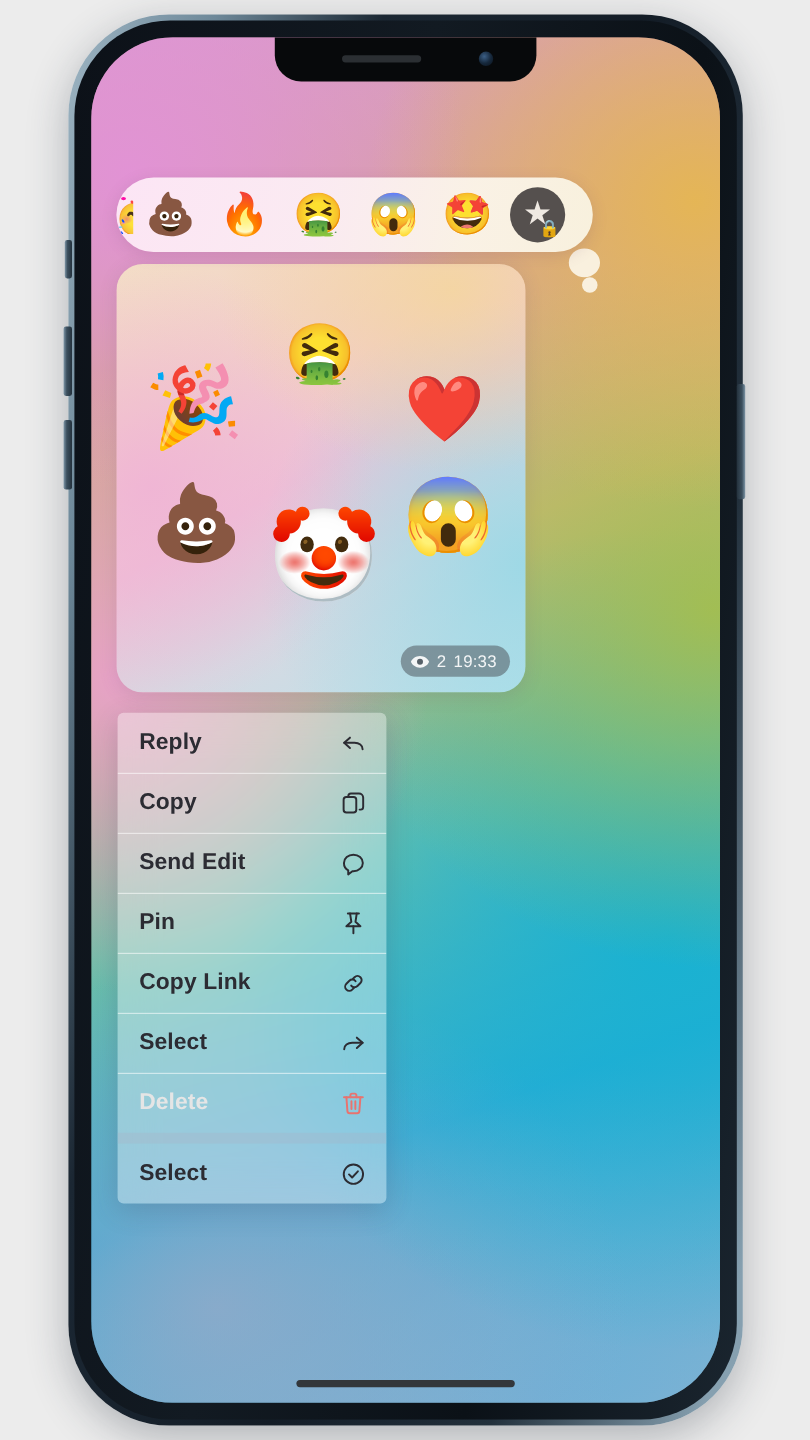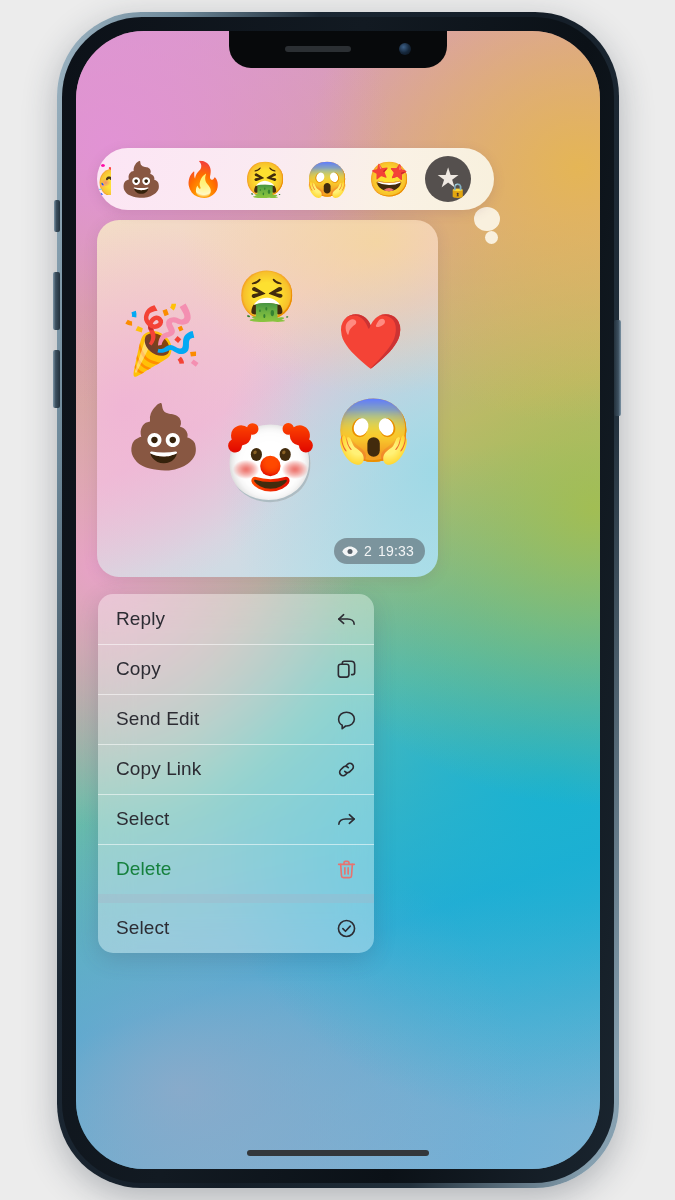--- a/index.html
+++ b/index.html
@@ -220,27 +220,28 @@
     font-size: 14px;
     letter-spacing: 0.2px;
   }
   .eye-icon { display: block; }
 
   
   .context-menu {
     position: absolute;
     left: 22px;
     top: 563px;
-    width: 276px;
-    border-radius: 15px;
+    width: 224px;
+    border-radius: 5px;
     overflow: hidden;
     background: rgba(255,255,255,0.36);
     backdrop-filter: blur(16px);
     box-shadow: 0 6px 22px rgba(70,60,90,0.20);
     z-index: 30;
+    font-weight: bold;
   }
   .menu-group { background: transparent; }
   .menu-gap {
     height: 9px;
     background: rgba(170,175,195,0.30);
   }
   .menu-item {
     position: relative;
     height: 50px;
     display: flex;
@@ -254,21 +255,21 @@
     position: absolute;
     left: 0; right: 0; top: 0;
     height: 1px;
     background: rgba(255,255,255,0.55);
   }
   .menu-label {
     font-size: 19px;
     color: #2c2c33;
     letter-spacing: 0.1px;
   }
-  .menu-item.destructive .menu-label { color: #15803d; }
+  .menu-item.destructive .menu-label { color: #e5e5e5; }
   .menu-icon { display: flex; align-items: center; justify-content: center; width: 24px; height: 24px; }
 
   
   .home-indicator {
     position: absolute;
     left: 50%;
     transform: translateX(-50%);
     bottom: 13px;
     width: 182px;
     height: 6px;
@@ -358,20 +359,30 @@
             </div>
             <div class="menu-item">
               <span class="menu-label">Send Edit</span>
               <span class="menu-icon">
                 <svg width="23" height="23" viewBox="0 0 24 24" fill="none" stroke="#2c2c33" stroke-width="1.7" stroke-linecap="round" stroke-linejoin="round">
                   <path d="M20.2 11.6c0 4-3.7 7.2-8.2 7.2h-.9l-3.6 2.8v-3.6A7.1 7.1 0 0 1 3.8 11.6c0-4 3.7-7.2 8.2-7.2s8.2 3.2 8.2 7.2z"></path>
                 </svg>
               </span>
             </div>
             <div class="menu-item">
+              <span class="menu-label">Pin</span>
+              <span class="menu-icon">
+                <svg width="23" height="23" viewBox="0 0 24 24" fill="none" stroke="#2c2c33" stroke-width="1.7" stroke-linecap="round" stroke-linejoin="round">
+                  <path d="M7.2 3.4h9.6"></path>
+                  <path d="M9.1 3.4l1.1 7.2-4.3 3.9h12.2l-4.3-3.9 1.1-7.2"></path>
+                  <path d="M12 14.5v6.1"></path>
+                </svg>
+              </span>
+            </div>
+            <div class="menu-item">
               <span class="menu-label">Copy Link</span>
               <span class="menu-icon">
                 <svg width="23" height="23" viewBox="0 0 24 24" fill="none" stroke="#2c2c33" stroke-width="1.7" stroke-linecap="round" stroke-linejoin="round">
                   <path d="M10.1 13.9a3.6 3.6 0 0 0 5.4.4l2.6-2.6a3.6 3.6 0 0 0-5.1-5.1l-1.5 1.5"></path>
                   <path d="M13.9 10.1a3.6 3.6 0 0 0-5.4-.4l-2.6 2.6a3.6 3.6 0 0 0 5.1 5.1l1.5-1.5"></path>
                 </svg>
               </span>
             </div>
             <div class="menu-item">
               <span class="menu-label">Select</span>

